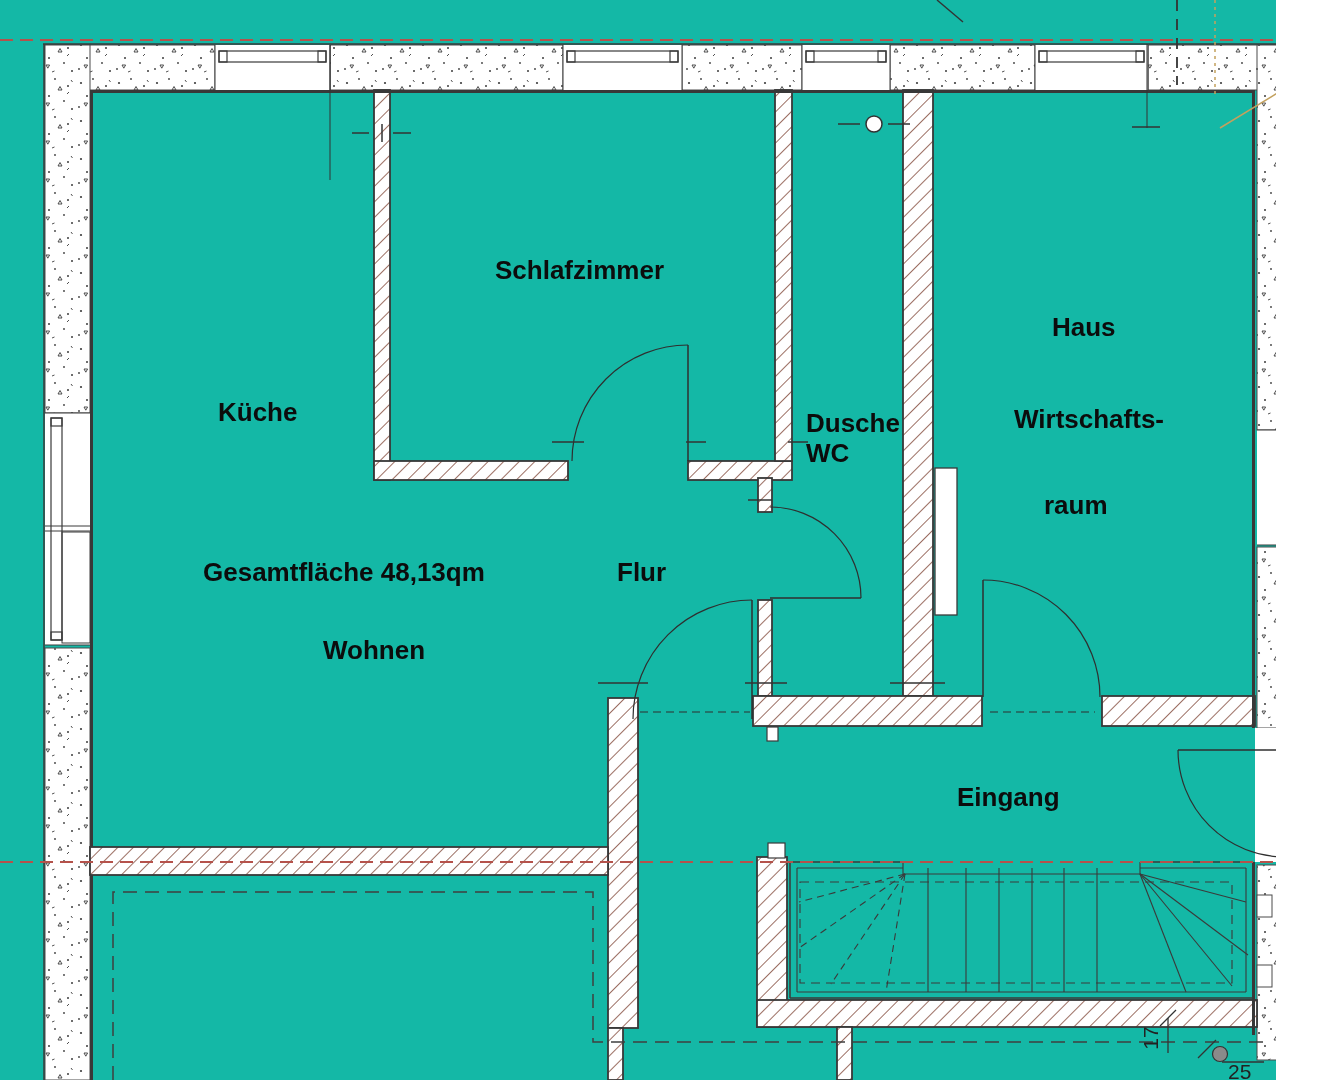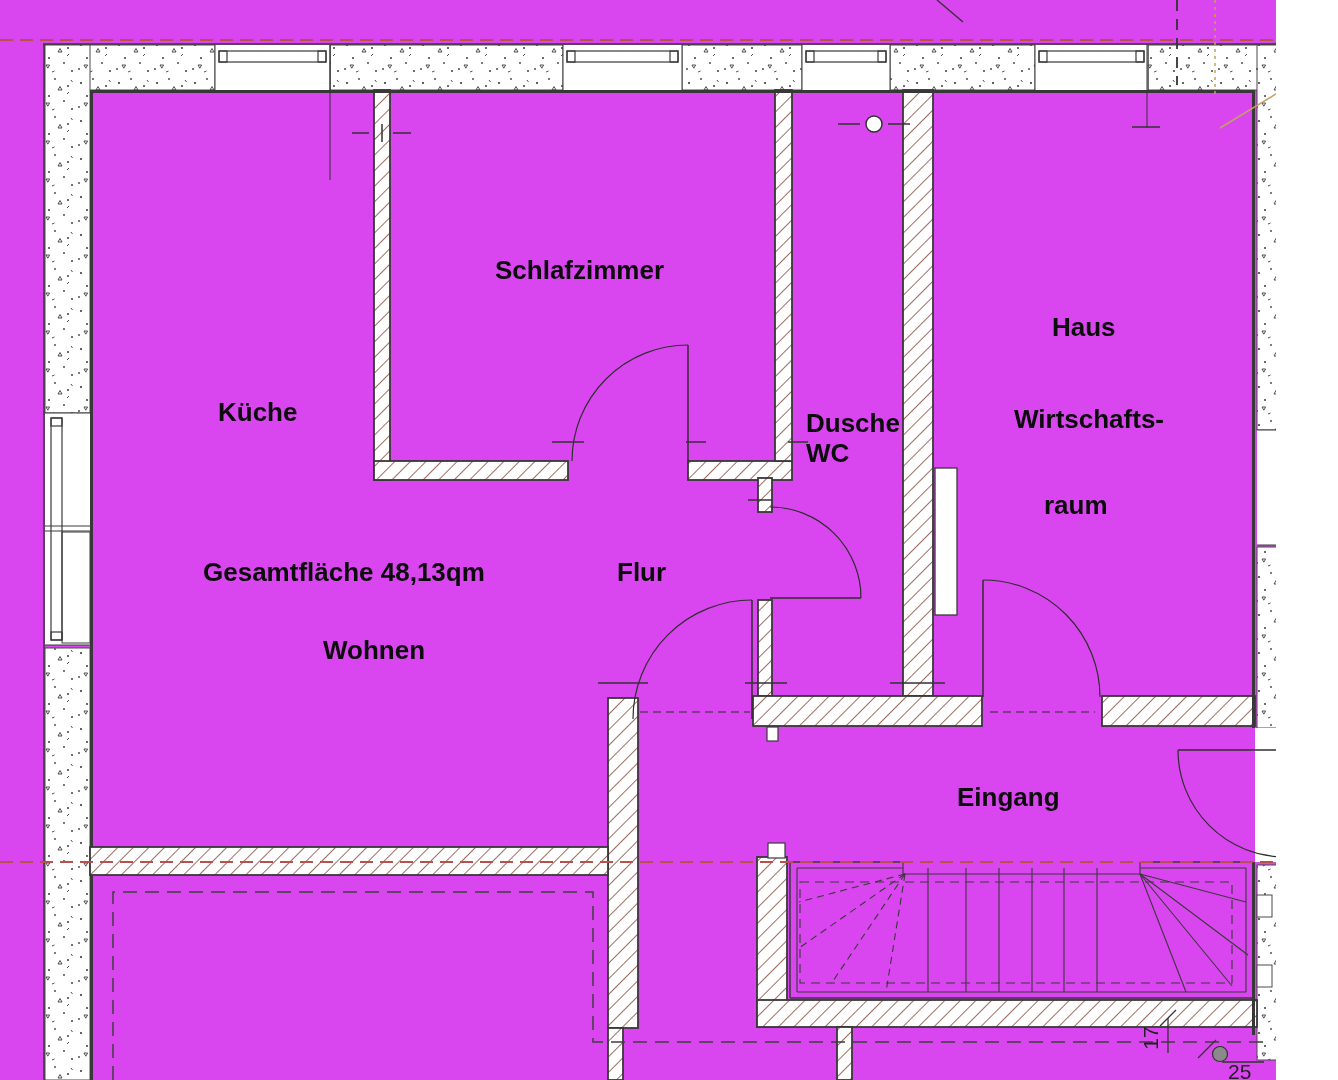--- a/index.html
+++ b/index.html
@@ -1,16 +1,16 @@
 <!DOCTYPE html>
 <html><head>
 <meta charset="utf-8">
 <style>
   html,body{margin:0;padding:0;background:#ffffff;}
-  .sheet{position:relative;width:1276px;height:1080px;background:#d946ef;overflow:hidden;
+  .sheet{position:relative;width:1276px;height:1080px;background:#14b8a6;overflow:hidden;
          font-family:"Liberation Sans", sans-serif;}
   svg{display:block;}
   text{font-family:"Liberation Sans", sans-serif;fill:#0c0c0c;}
   .room-label{font-size:26px;font-weight:bold;}
   .dim-label{font-size:21px;font-weight:normal;fill:#222;}
 </style>
 </head>
 <body>
 
 <div class="sheet">

